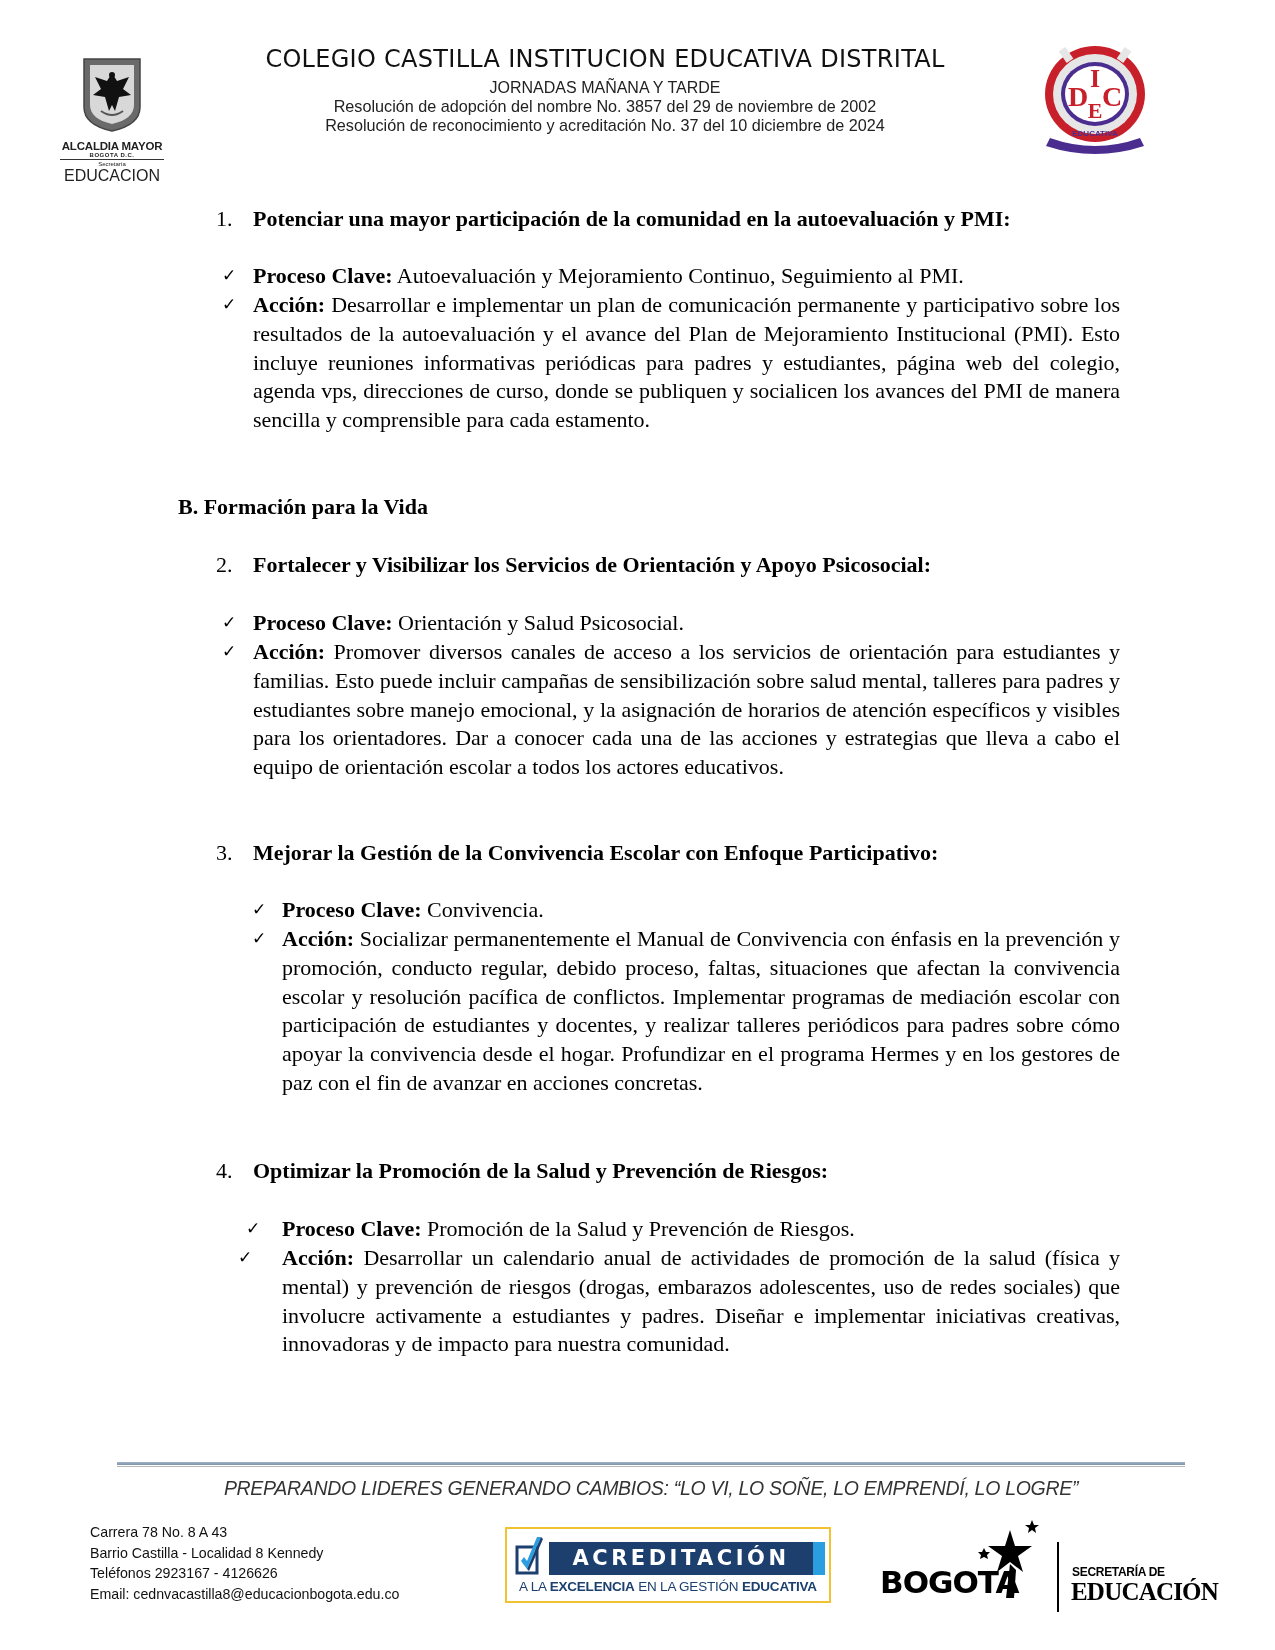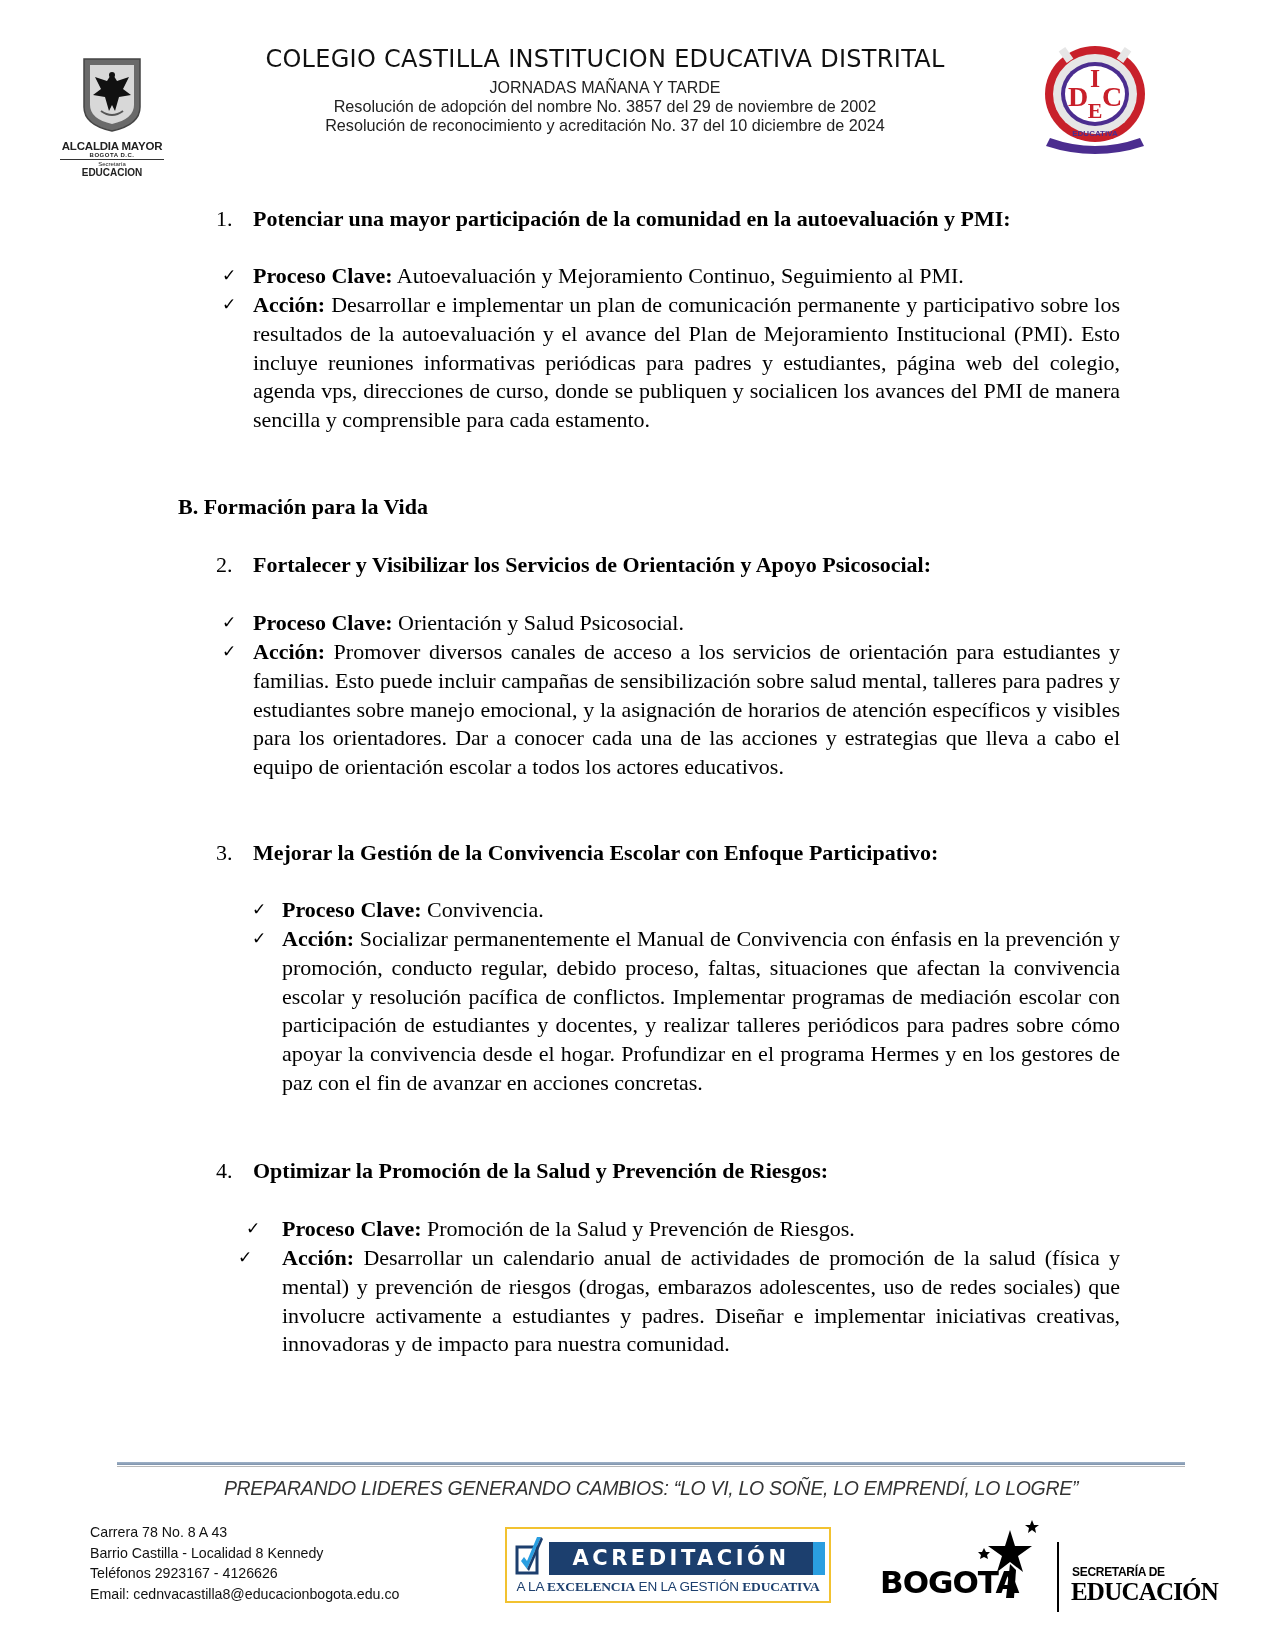--- a/index.html
+++ b/index.html
@@ -11,21 +11,21 @@
     .hdr-lines { left: 300px; top: 78px; width: 610px; text-align: center; font-family: "Liberation Sans", sans-serif; font-size: 16.2px; line-height: 19px; color: #222; }
     .hdr-lines .l1 { font-size: 16px; }
     .hdr-lines .dane { font-size: 17px; }
 
     .alcaldia { left: 52px; top: 55px; width: 120px; text-align: center; font-family: "Liberation Sans", sans-serif; color: #222; }
     .alcaldia .shield { width: 62px; height: 78px; margin: 0 auto; }
     .alcaldia .t1 { font-size: 11.5px; font-weight: bold; margin-top: 3px; letter-spacing: -0.2px; }
     .alcaldia .t2 { font-size: 6px; font-weight: bold; letter-spacing: 0.5px; }
     .alcaldia .rule { height: 1px; background: #333; margin: 1px 8px; }
     .alcaldia .t3 { font-size: 6px; }
-    .alcaldia .t4 { font-size: 10px; font-weight: bold; }
+    .alcaldia .t4 { font-size: 16px; font-weight: normal; }
 
     .crest { left: 1040px; top: 42px; width: 110px; height: 118px; }
 
     
     .content { left: 0; top: 0; width: 1275px; }
     .h-num { position: absolute; font-size: 22px; }
     .h-text { position: absolute; font-size: 22px; font-weight: bold; white-space: nowrap; }
     .sec { position: absolute; font-size: 22px; font-weight: bold; white-space: nowrap; }
     .bullet { position: absolute; font-size: 22px; line-height: 28.8px; text-align: justify; }
     .bullet .mark { position: absolute; font-size: 17px; line-height: 28.8px; }
@@ -36,21 +36,21 @@
     .frule2 { left: 117px; top: 1466px; width: 1068px; height: 1px; background: #b8b8b8; }
     .motto { left: 117px; top: 1477px; width: 1068px; text-align: center; font-family: "Liberation Sans", sans-serif; font-style: italic; font-size: 19.5px; color: #333; letter-spacing: -0.3px; }
     .addr { left: 90px; top: 1522px; font-family: "Liberation Sans", sans-serif; font-size: 14.2px; line-height: 20.5px; color: #111; }
 
     .acred { left: 505px; top: 1527px; width: 326px; height: 76px; border: 2px solid #f2c230; box-sizing: border-box; background: #fff; }
     .acred .band { position: absolute; left: 42px; top: 13px; width: 264px; height: 33px; background: #1c3f6e; }
     .acred .band-end { position: absolute; left: 306px; top: 13px; width: 12px; height: 33px; background: #2a9ee0; }
     .acred .band-txt { position: absolute; left: 42px; top: 13px; width: 264px; height: 33px; line-height: 33px; text-align: center; color: #fff; font-family: "DejaVu Sans", sans-serif; font-weight: bold; font-size: 21px; letter-spacing: 3.5px; }
     .acred .chk { position: absolute; left: 8px; top: 6px; width: 30px; height: 40px; }
     .acred .sub { position: absolute; left: 4px; top: 50px; width: 314px; text-align: center; font-family: "Liberation Sans", sans-serif; font-size: 13.5px; color: #1c3f6e; letter-spacing: -0.2px; white-space: nowrap; }
-    .acred .sub b { font-weight: bold; font-family: Liberation Serif, serif; }
+    .acred .sub b { font-weight: bold; }
 
     .bogota { left: 880px; top: 1520px; width: 310px; height: 90px; }
     .bogota .word { position: absolute; left: 0; top: 44px; font-family: "DejaVu Sans", sans-serif; font-weight: bold; font-size: 31px; letter-spacing: -1px; color: #000; }
     .bogota .stars { position: absolute; left: 90px; top: 0px; width: 70px; height: 78px; }
     .bogota .vline { position: absolute; left: 177px; top: 22px; width: 2px; height: 70px; background: #000; }
     .bogota .sec1 { position: absolute; left: 192px; top: 45px; font-family: "Liberation Sans", sans-serif; font-size: 12px; font-weight: bold; letter-spacing: -0.3px; }
     .bogota .sec2 { position: absolute; left: 191px; top: 58px; font-family: Liberation Serif, serif; font-size: 25px; font-weight: bold; letter-spacing: -0.8px; }
   </style>
 </head>
 <body>

